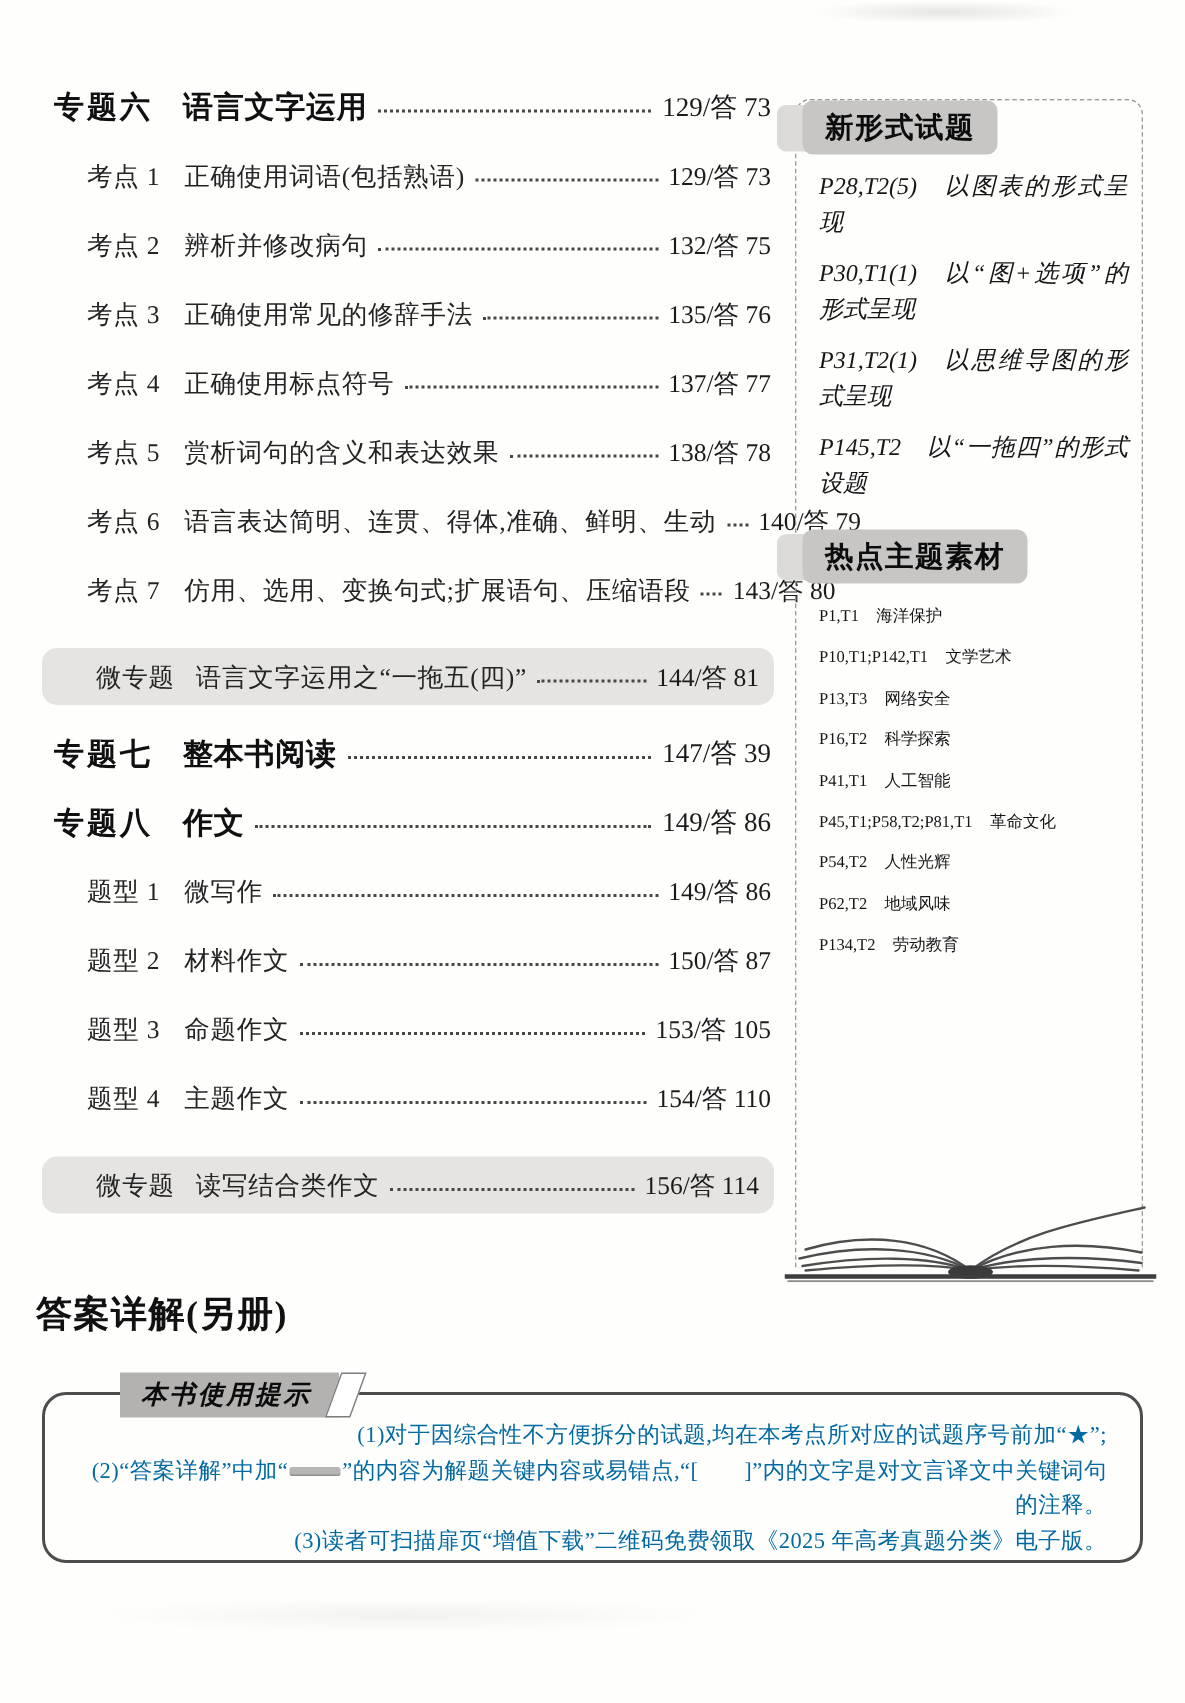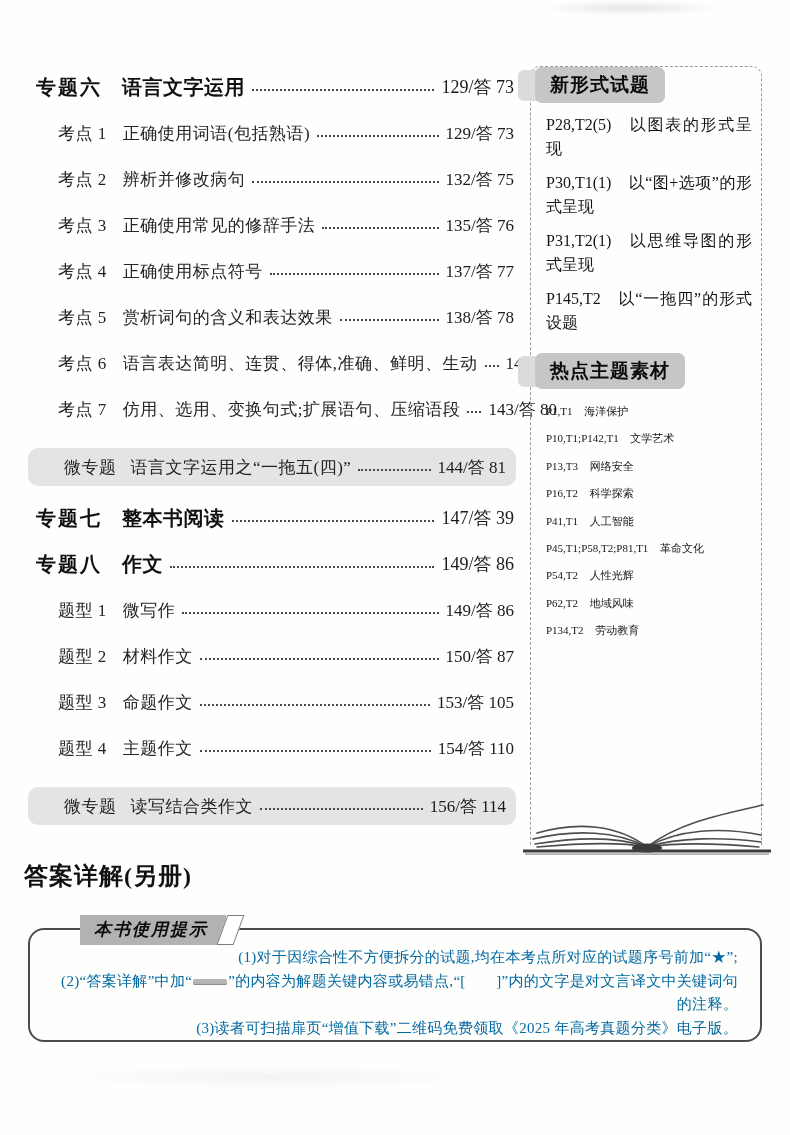--- a/index.html
+++ b/index.html
@@ -7,21 +7,21 @@
     position:relative;width:790px;height:1135px;background:#fefefd;
     font-family:"Liberation Serif","DejaVu Serif",serif;color:#1d1d1d;overflow:hidden;
   }
   .smudge{position:absolute;pointer-events:none;}
   .smudge.s1{left:540px;top:0;width:180px;height:16px;
     background:radial-gradient(ellipse at center,rgba(120,120,120,.18),rgba(120,120,120,0) 70%);}
   .smudge.s2{left:60px;top:1065px;width:420px;height:24px;
     background:radial-gradient(ellipse at center,rgba(140,140,140,.10),rgba(140,140,140,0) 70%);}
 
   
-  .toc{position:absolute;left:36px;top:64px;width:478px;}
+  .toc{position:absolute;left:36px;top:48px;width:478px;}
   .toc-row{display:flex;align-items:center;height:46px;font-size:17px;padding-left:22px;color:#242424;}
   .toc-row .prefix{white-space:nowrap;margin-right:16px;letter-spacing:.5px;}
   .toc-row .title{white-space:nowrap;letter-spacing:.5px;}
   .toc-row.section{padding-left:0;font-family:"Liberation Sans","DejaVu Sans",sans-serif;
     font-weight:bold;font-size:20px;color:#101010;}
   .toc-row.section .prefix{margin-right:20px;letter-spacing:2px;}
   .toc-row.section .pageref{font-family:"Liberation Serif",serif;font-weight:normal;font-size:18px;}
   .dots{flex:1;height:0;border-bottom:2.6px dotted #474747;margin:0 7px;transform:translateY(3px);min-width:14px;}
   .pageref{white-space:nowrap;font-size:17px;color:#1b1b1b;}
   .toc-row.micro{background:#e5e4e2;border-radius:10px;height:38px;margin:16px -2px 0 -8px;
@@ -34,21 +34,21 @@
     border:1.6px dashed #9a9a9a;border-bottom:none;border-radius:10px 10px 0 0;box-sizing:border-box;}
   .chip-row{position:relative;height:36px;margin-left:-13px;}
   .chip-row.first{}
   .chip-row.second{margin-top:18px;}
   .chip-tab{position:absolute;left:0;top:3px;width:42px;height:31px;background:#dcdbd9;border-radius:6px;}
   .chip{position:absolute;left:17px;top:0;background:#c7c6c4;border-radius:7px;padding:5px 15px 5px 15px;
     font-family:"Liberation Sans","DejaVu Sans",sans-serif;font-weight:bold;font-size:19px;
     color:#0c0c0c;white-space:nowrap;letter-spacing:1px;}
   .entries{padding:0 9px 0 15px;text-align:justify;color:#161616;}
   .entries.sec1{margin-top:10px;font-size:16px;line-height:24px;}
-  .entries.sec1 .entry{margin:0 0 10px 0;}
+  .entries.sec1 .entry{margin:0 0 10px 0;font-style:italic;}
   .entries.sec2{margin-top:9px;font-size:11px;line-height:27.4px;}
   .entries.sec2 .entry{margin:0;}
   .entry{text-align:justify;}
   .entry .gap{display:inline-block;width:1.05em;}
   .book-art{position:absolute;left:-8px;bottom:-12px;width:248px;height:60px;}
 
   
   .answer-title{position:absolute;left:24px;top:860px;font-weight:bold;font-size:24px;
     letter-spacing:1px;color:#111;}
   .usage-box{position:absolute;left:28px;top:928px;width:734px;height:114px;box-sizing:border-box;

